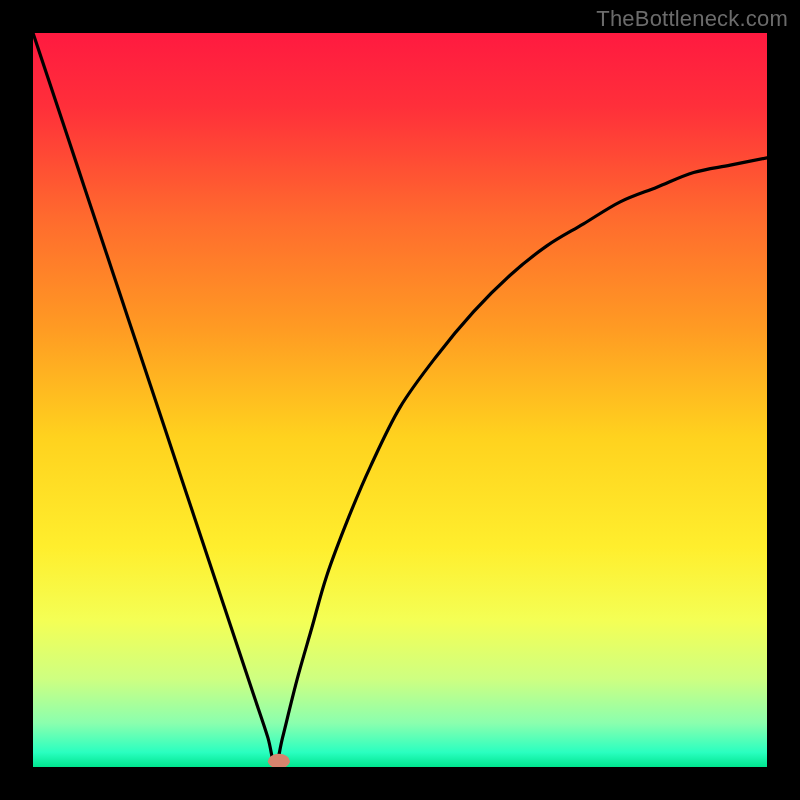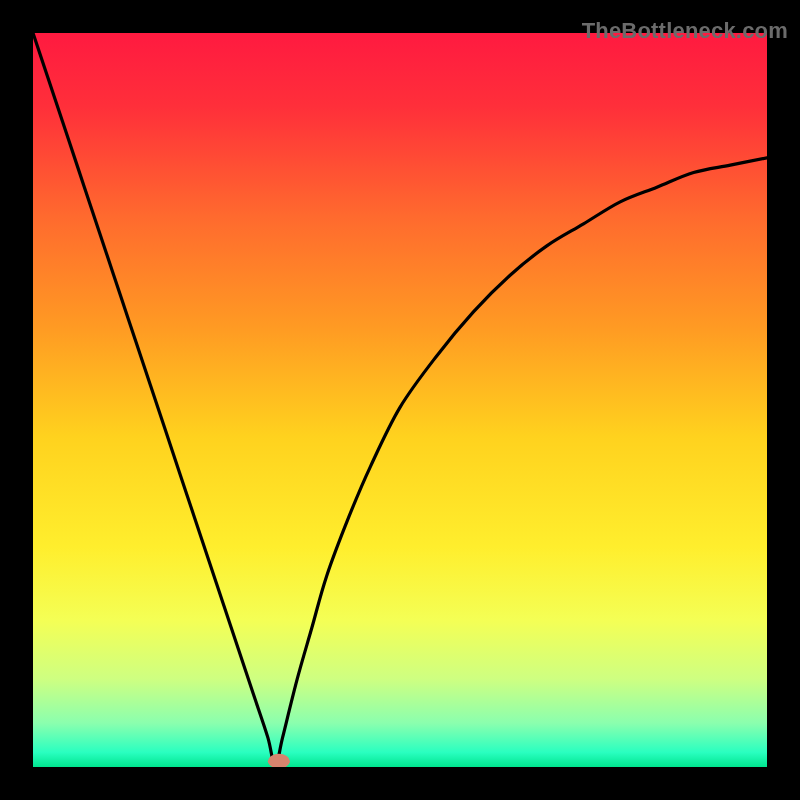--- a/index.html
+++ b/index.html
@@ -22,25 +22,25 @@
   .plot-area {
     position: absolute;
     left: 33px;
     top: 33px;
     width: 734px;
     height: 734px;
     overflow: hidden;
   }
   .watermark {
     position: absolute;
-    top: 18px;
+    top: 6px;
     right: 12px;
     color: #6b6b6b;
     font-size: 22px;
-    font-weight: 700;
+    font-weight: 400;
     letter-spacing: 0.2px;
   }
   svg {
     display: block;
   }
 </style>
 </head>
 <body>
 
 <div class="frame">

